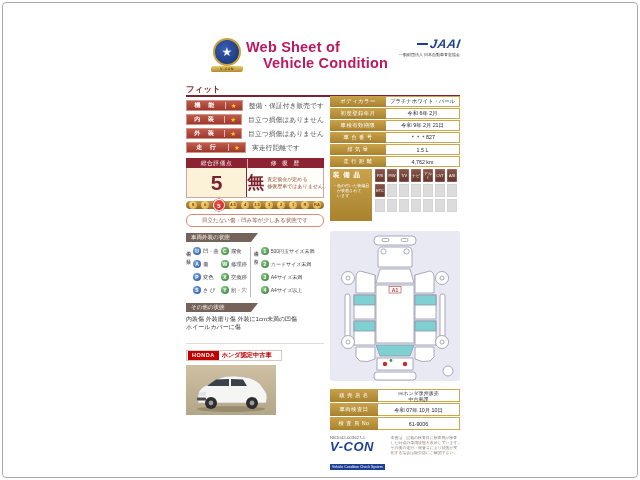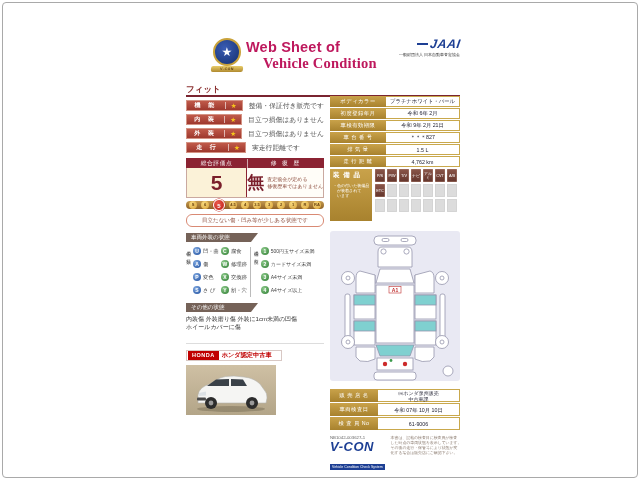--- a/index.html
+++ b/index.html
@@ -14,21 +14,21 @@
   
   .emblem{position:absolute;left:28px;top:2px;width:30px;height:36px;}
   .emblem .ring{width:24px;height:24px;border:2px solid #c9a23a;border-radius:50%;
     background:radial-gradient(circle at 40% 35%,#3a5cb4,#14306e);
     color:#fff;font-size:12px;line-height:24px;text-align:center;margin:0 auto;}
   .emblem .ribbon{position:absolute;left:-1px;bottom:2px;width:32px;height:6px;
     background:linear-gradient(#e8cc6a,#b08a30);border-radius:2px;transform:skewX(-6deg);
     color:#5a3a10;font-size:3.5px;font-weight:bold;text-align:center;line-height:6px;letter-spacing:.5px;}
   .title{position:absolute;left:62px;top:3px;color:#be185d;font-weight:bold;
     font-size:14.5px;line-height:16px;letter-spacing:.2px;white-space:nowrap;}
-  .title .l2{padding-left:17px;display:block;font-family:Liberation Serif, serif;}
+  .title .l2{padding-left:17px;display:block;}
   .jaai{position:absolute;right:2px;top:1px;text-align:right;}
   .jaai .row{display:flex;align-items:center;justify-content:flex-end;gap:2px;}
   .jaai .dash{width:11px;height:1.5px;background:#1d3f94;}
   .jaai .logo{color:#1d3f94;font-size:12.5px;font-weight:900;font-style:italic;
     letter-spacing:.5px;transform:skewX(-8deg);display:inline-block;}
   .jaai .sub{font-size:4px;color:#333;margin-top:1px;white-space:nowrap;}
 
   .vname{position:absolute;left:2px;top:48px;font-size:8.5px;font-weight:bold;color:#8a2f2f;}
   .rule{position:absolute;left:2px;right:2px;top:59px;height:2px;background:#7a2430;}
 

